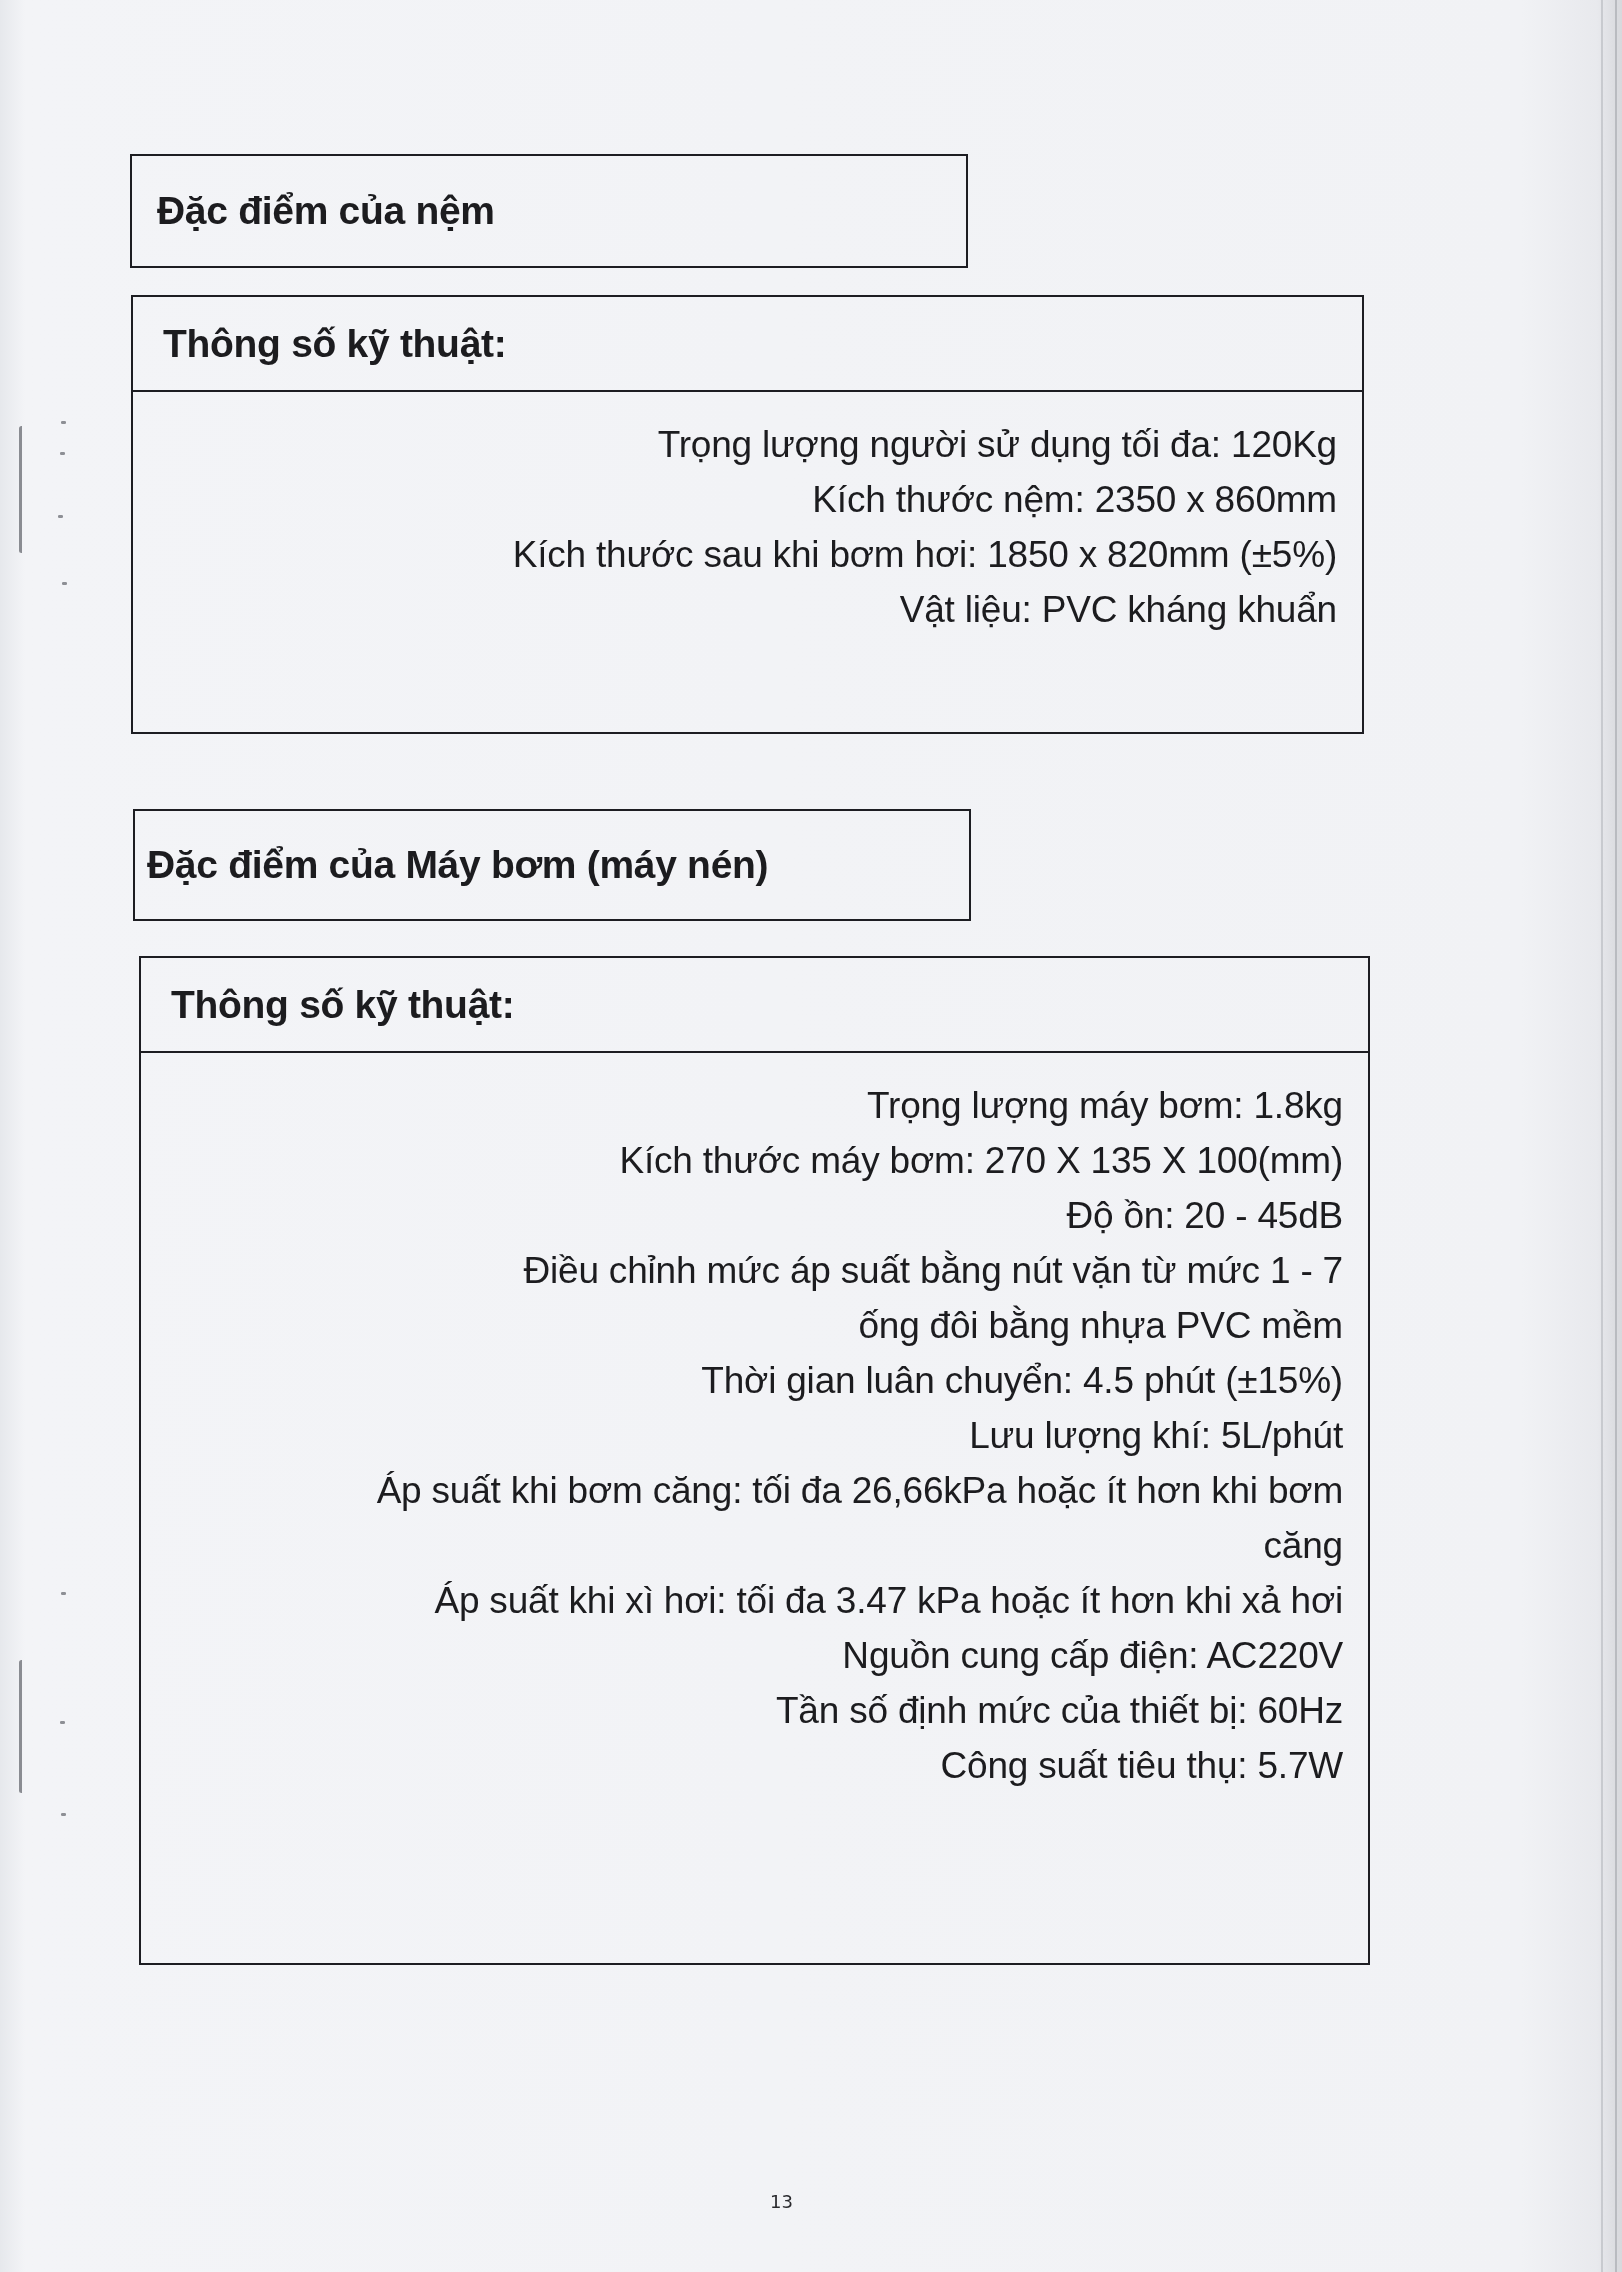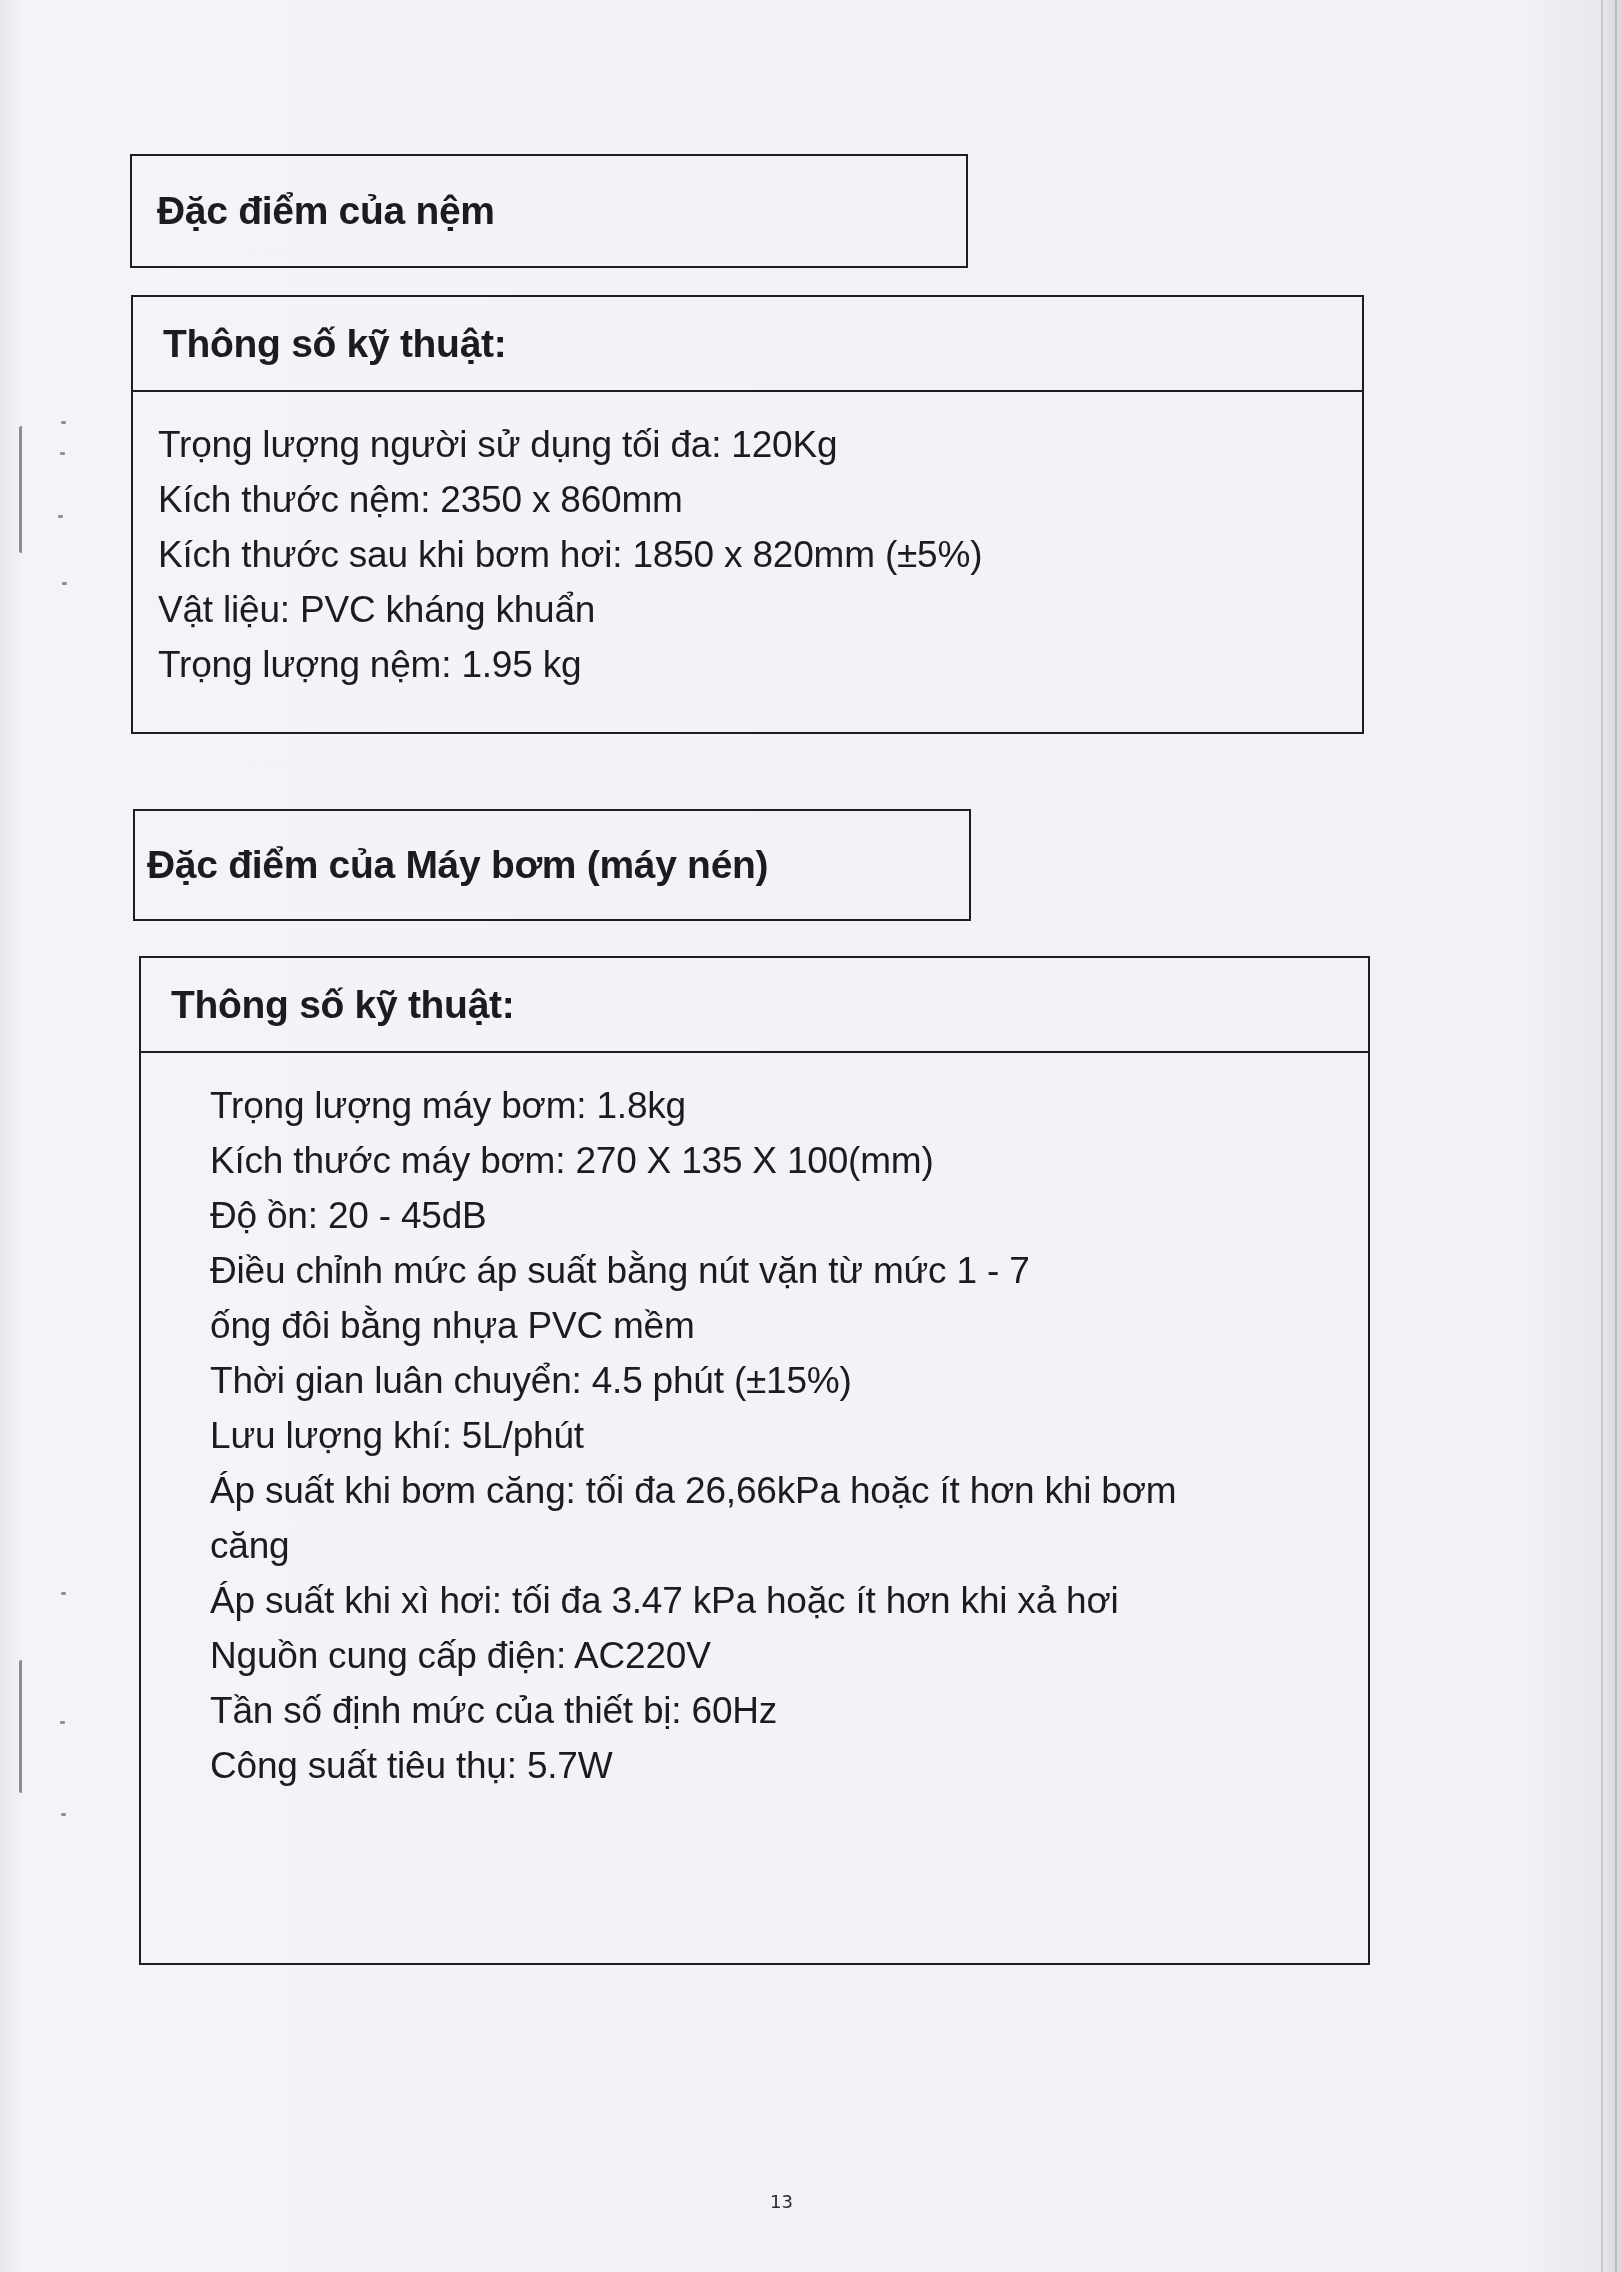--- a/index.html
+++ b/index.html
@@ -10,20 +10,21 @@
       position: relative;
       overflow: hidden;
       font-family: "Liberation Sans", sans-serif;
       color: #1c1c1f;
     }
     .page {
       position: absolute;
       left: 0; top: 0;
       width: 1622px; height: 2273px;
       background: linear-gradient(90deg, #e6e8ec 0px, #f3f4f7 25px, #f1f2f5 1521px, #e8e9ed 1597px, #d7d8dc 1622px);
+      text-align: right;
     }
     .edge-right {
       position: absolute; top: 0; right: 19px; width: 1.9px; height: 2273px;
       background: #c8cacf;
     }
     .edge-right2 {
       position: absolute; top: 0; right: 5px; width: 2.5px; height: 2273px;
       background: #b9bbc0;
     }
     .staple {
@@ -100,21 +101,20 @@
 
   <div class="box" style="left:131px;top:295px;width:1233px;height:439px;">
     <div class="spec-header">
       <span class="heading-text">Thông số kỹ thuật:</span>
     </div>
     <ul class="spec-list">
       <li>Trọng lượng người sử dụng tối đa: 120Kg</li>
       <li>Kích thước nệm: 2350 x 860mm</li>
       <li>Kích thước sau khi bơm hơi: 1850 x 820mm (±5%)</li>
       <li>Vật liệu: PVC kháng khuẩn</li>
-      <li>Trọng lượng nệm: 1.95 kg</li>
     </ul>
   </div>
 
   <div class="box heading-box" style="left:133px;top:809px;width:838px;height:112px;padding-left:12px;">
     <span class="heading-text">Đặc điểm của Máy bơm (máy nén)</span>
   </div>
 
   <div class="box" style="left:139px;top:956px;width:1231px;height:1009px;">
     <div class="spec-header">
       <span class="heading-text">Thông số kỹ thuật:</span>

